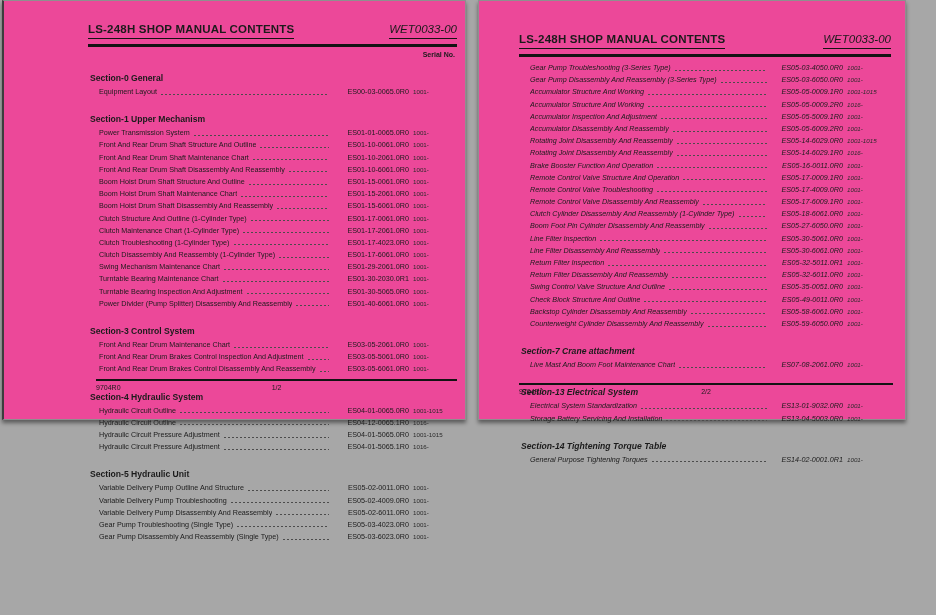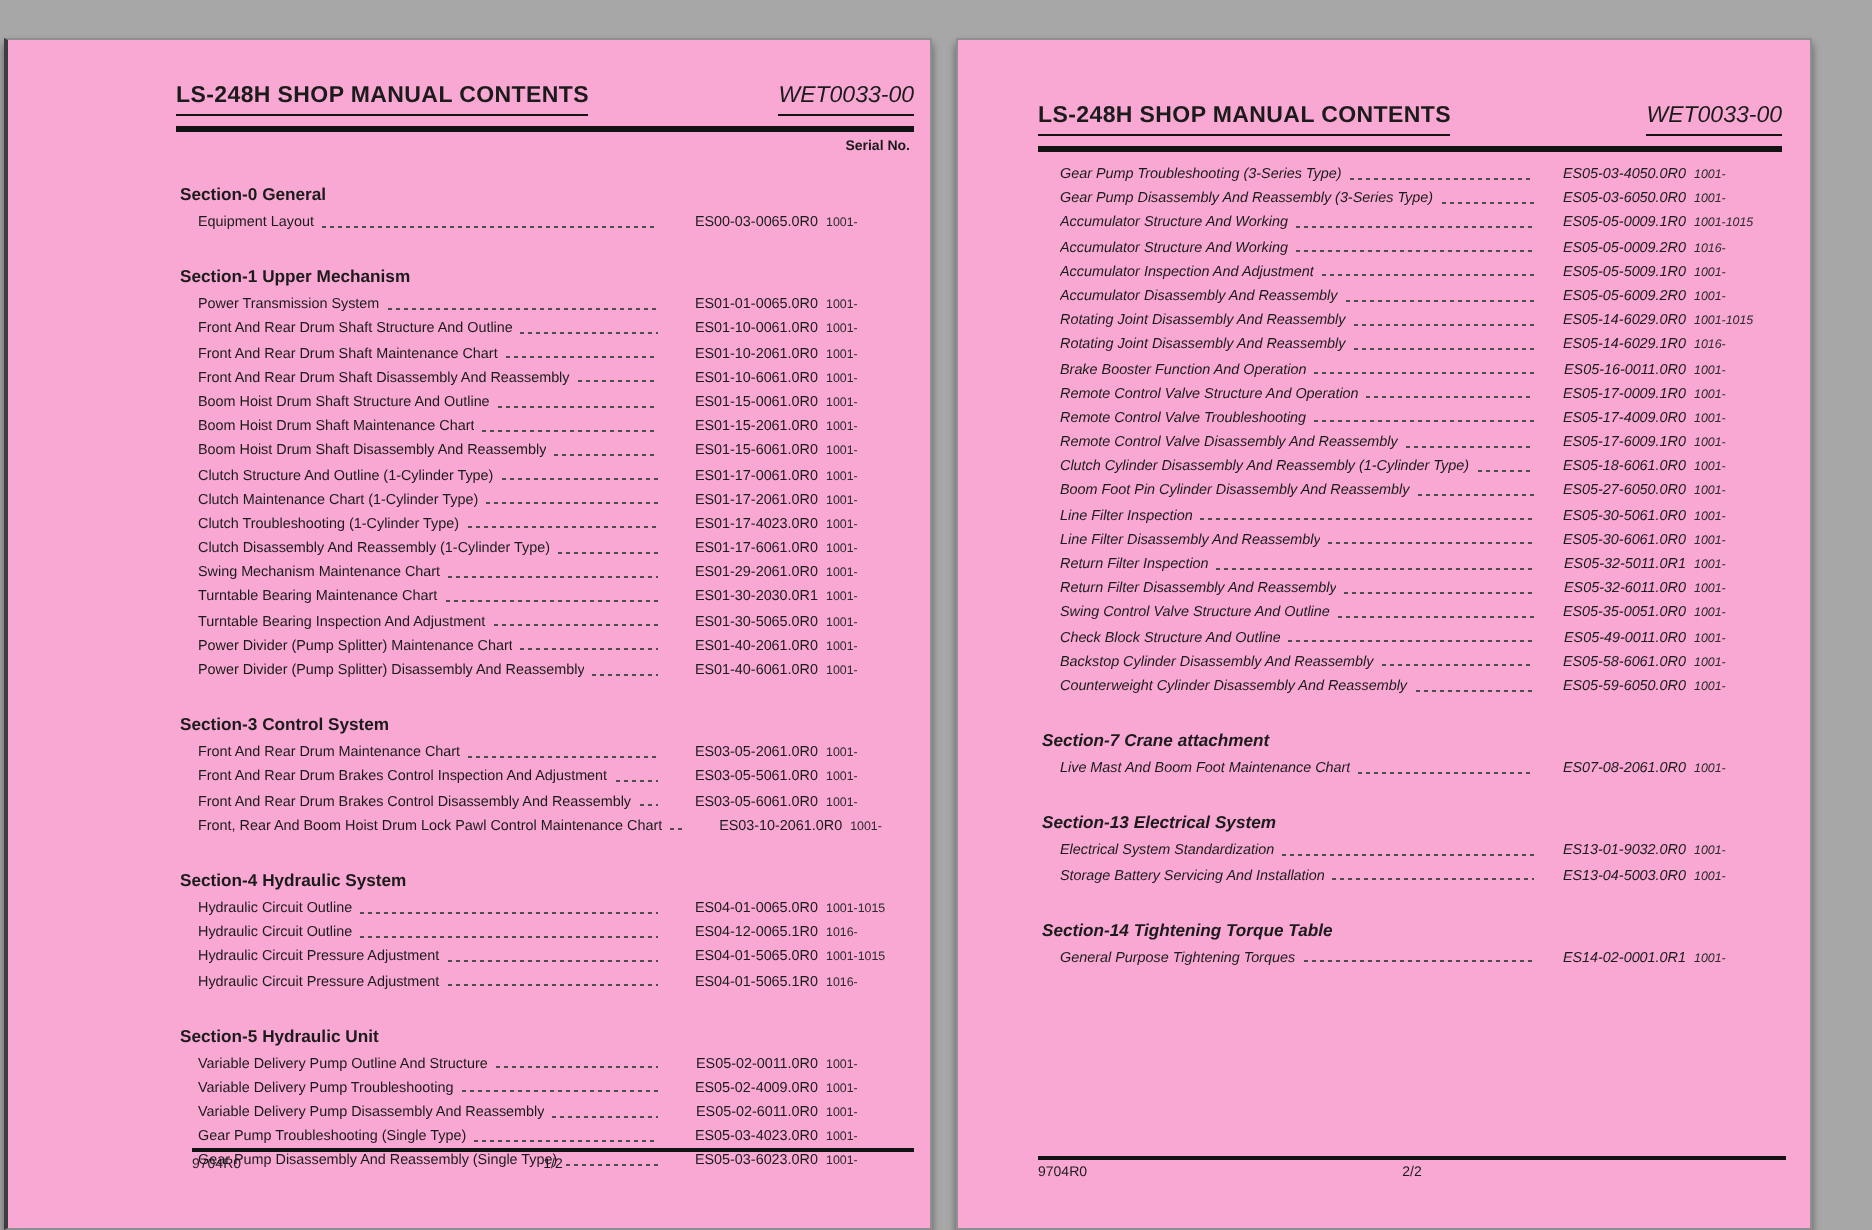--- a/index.html
+++ b/index.html
@@ -1,18 +1,18 @@
 <!DOCTYPE html>
 <html><head>
 <meta charset="utf-8">
 <style>
   html,body{margin:0;padding:0;width:936px;height:615px;overflow:hidden;
     background:#a7a7a7;font-family:"Liberation Sans",sans-serif;}
   .canvas{position:relative;width:936px;height:615px;}
-  .page{position:absolute;top:19px;height:596px;background:#f9a8d4;
+  .page{position:absolute;top:0;height:420px;background:#ec4899;
     border:1px solid #8f8f8f;box-shadow:0 3px 4px rgba(0,0,0,.45);
     color:#1b1b1b;box-sizing:border-box;}
   .page-1{left:2px;width:464px;border-left:2px solid #3d3d3d;}
   .page-2{left:478px;width:428px;}
 
   .page-header{display:flex;justify-content:space-between;align-items:flex-end;
     border-bottom:3px solid #131313;padding-bottom:5px;}
   .page-1 .page-header{margin:22px 8px 0 84px;}
   .page-2 .page-header{margin:32px 14px 0 40px;}
   .ph-title{font-weight:bold;font-size:11.5px;letter-spacing:.2px;
@@ -144,26 +144,20 @@
             <span class="c">ES01-30-2030.0R1</span>
             <span class="s">1001-</span>
           </div>
           <div class="row">
             <span class="t">Turntable Bearing Inspection And Adjustment</span>
             <span class="lead"></span>
             <span class="c">ES01-30-5065.0R0</span>
             <span class="s">1001-</span>
           </div>
           <div class="row">
-            <span class="t">Power Divider (Pump Splitter) Maintenance Chart</span>
-            <span class="lead"></span>
-            <span class="c">ES01-40-2061.0R0</span>
-            <span class="s">1001-</span>
-          </div>
-          <div class="row">
             <span class="t">Power Divider (Pump Splitter) Disassembly And Reassembly</span>
             <span class="lead"></span>
             <span class="c">ES01-40-6061.0R0</span>
             <span class="s">1001-</span>
           </div>
         </div>
         <div class="sec">Section-3 Control System</div>
         <div class="rows">
           <div class="row">
             <span class="t">Front And Rear Drum Maintenance Chart</span>
@@ -174,26 +168,20 @@
           <div class="row">
             <span class="t">Front And Rear Drum Brakes Control Inspection And Adjustment</span>
             <span class="lead"></span>
             <span class="c">ES03-05-5061.0R0</span>
             <span class="s">1001-</span>
           </div>
           <div class="row">
             <span class="t">Front And Rear Drum Brakes Control Disassembly And Reassembly</span>
             <span class="lead"></span>
             <span class="c">ES03-05-6061.0R0</span>
-            <span class="s">1001-</span>
-          </div>
-          <div class="row">
-            <span class="t">Front, Rear And Boom Hoist Drum Lock Pawl Control Maintenance Chart</span>
-            <span class="lead"></span>
-            <span class="c">ES03-10-2061.0R0</span>
             <span class="s">1001-</span>
           </div>
         </div>
         <div class="sec">Section-4 Hydraulic System</div>
         <div class="rows">
           <div class="row">
             <span class="t">Hydraulic Circuit Outline</span>
             <span class="lead"></span>
             <span class="c">ES04-01-0065.0R0</span>
             <span class="s">1001-1015</span>

